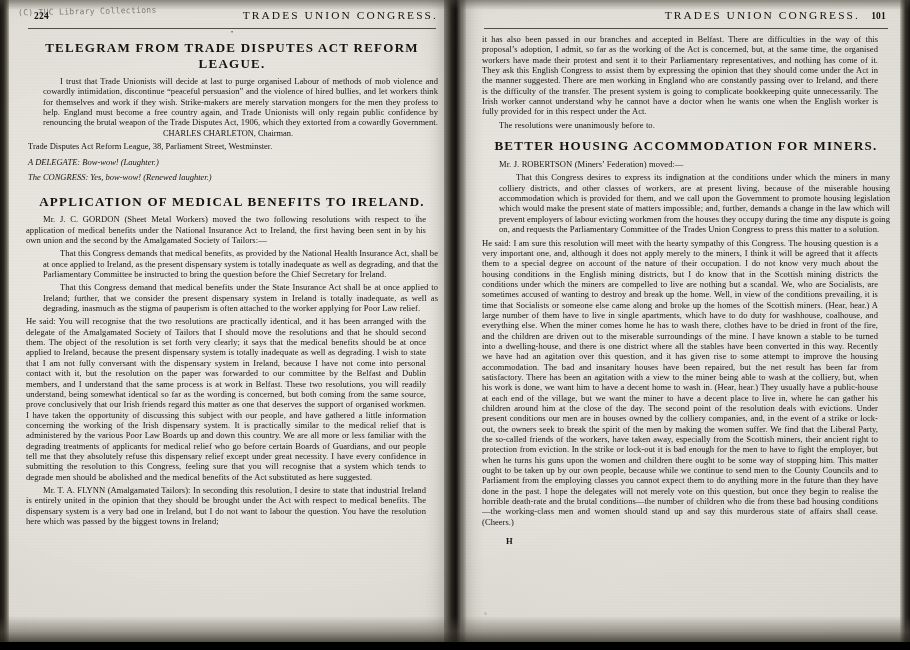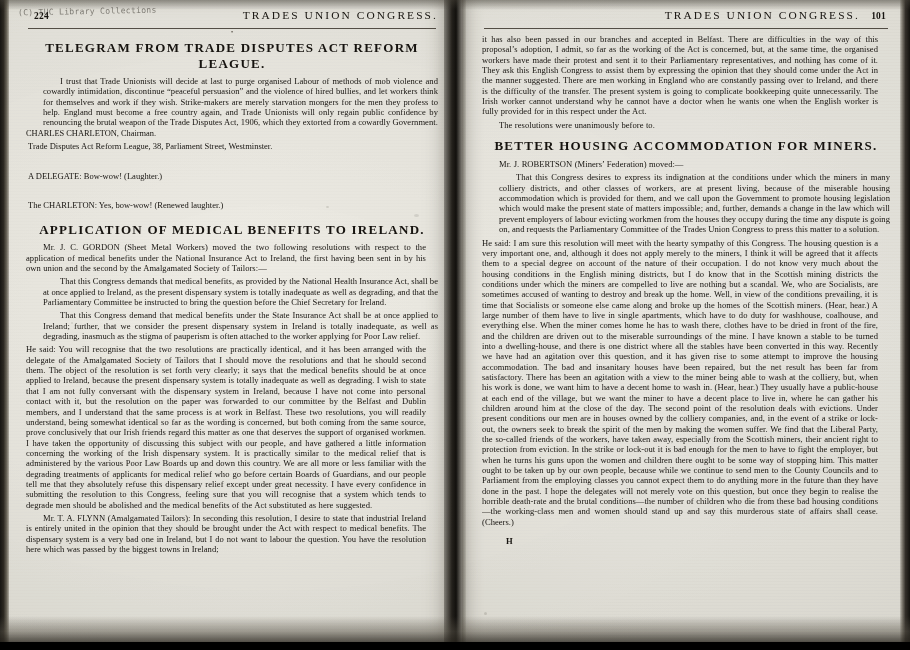--- a/index.html
+++ b/index.html
@@ -160,37 +160,38 @@
     margin: 0;
     padding-left: 17px;
     font-size: 8.55px;
     line-height: 10.35px;
     text-align: justify;
     text-indent: 17px;
     letter-spacing: .04px;
   }
   p.gap-sm { margin-top: 3px; }
   .sig-line {
-    text-align: left;
+    text-align: center;
     font-size: 8.4px;
     line-height: 10.4px;
     padding-right: 8px;
     margin-top: 1px;
   }
   .addr-line {
     font-size: 8.5px;
     line-height: 10.4px;
     margin-top: 2px;
     padding-left: 2px;
   }
   .dlg-line {
     font-size: 8.5px;
     line-height: 10.4px;
-    margin-top: 19px;
+    margin-top: 5px;
     padding-left: 2px;
+    font-style: italic;
   }
   .signature-mark {
     margin-top: 9px;
     padding-left: 24px;
     font-size: 8.6px;
     font-weight: 700;
   }
 
   
   .watermark {
@@ -253,21 +254,21 @@
 
 
       <p class="quote gap-sm">I trust that Trade Unionists will decide at last to purge organised Labour of methods of mob violence and cowardly intimidation, discontinue “peaceful persuasion” and the violence of hired bullies, and let workers think for themselves and work if they wish. Strike-makers are merely starvation mongers for the men they profess to help. England must become a free country again, and Trade Unionists will only regain public confidence by renouncing the brutal weapon of the Trade Disputes Act, 1906, which they extorted from a cowardly Government.</p>
 
       <div class="sig-line">CHARLES CHARLETON, Chairman.</div>
 
       <div class="addr-line">Trade Disputes Act Reform League, 38, Parliament Street, Westminster.</div>
 
       <div class="dlg-line">A DELEGATE: Bow-wow! (Laughter.)</div>
 
-      <div class="dlg-line">The CHARLETON: Yes, bow-wow! (Renewed laughter.)</div>
+      <div class="dlg-line">The CONGRESS: Yes, bow-wow! (Renewed laughter.)</div>
 
       <div class="section-head" style="margin-top:12px;">APPLICATION OF MEDICAL BENEFITS TO IRELAND.</div>
 
       <p class="body">Mr. J. C. GORDON (Sheet Metal Workers) moved the two following resolutions with respect to the application of medical benefits under the National Insurance Act to Ireland, the first having been sent in by his own union and the second by the Amalgamated Society of Tailors:—</p>
 
       <p class="quote gap-sm">That this Congress demands that medical benefits, as provided by the National Health Insurance Act, shall be at once applied to Ireland, as the present dispensary system is totally inadequate as well as degrading, and that the Parliamentary Committee be instructed to bring the question before the Chief Secretary for Ireland.</p>
 
       <p class="quote gap-sm">That this Congress demand that medical benefits under the State Insurance Act shall be at once applied to Ireland; further, that we consider the present dispensary system in Ireland is totally inadequate, as well as degrading, inasmuch as the stigma of pauperism is often attached to the worker applying for Poor Law relief.</p>
 
       <p class="body noindent gap-sm">He said: You will recognise that the two resolutions are practically identical, and it has been arranged with the delegate of the Amalgamated Society of Tailors that I should move the resolutions and that he should second them. The object of the resolution is set forth very clearly; it says that the medical benefits should be at once applied to Ireland, because the present dispensary system is totally inadequate as well as degrading. I wish to state that I am not fully conversant with the dispensary system in Ireland, because I have not come into personal contact with it, but the resolution on the paper was forwarded to our committee by the Belfast and Dublin members, and I understand that the same process is at work in Belfast. These two resolutions, you will readily understand, being somewhat identical so far as the wording is concerned, but both coming from the same source, prove conclusively that our Irish friends regard this matter as one that deserves the support of organised workmen. I have taken the opportunity of discussing this subject with our people, and have gathered a little information concerning the working of the Irish dispensary system. It is practically similar to the medical relief that is administered by the various Poor Law Boards up and down this country. We are all more or less familiar with the degrading treatments of applicants for medical relief who go before certain Boards of Guardians, and our people tell me that they absolutely refuse this dispensary relief except under great necessity. I have every confidence in submitting the resolution to this Congress, feeling sure that you will recognise that a system which tends to degrade men should be abolished and the medical benefits of the Act substituted as here suggested.</p>

